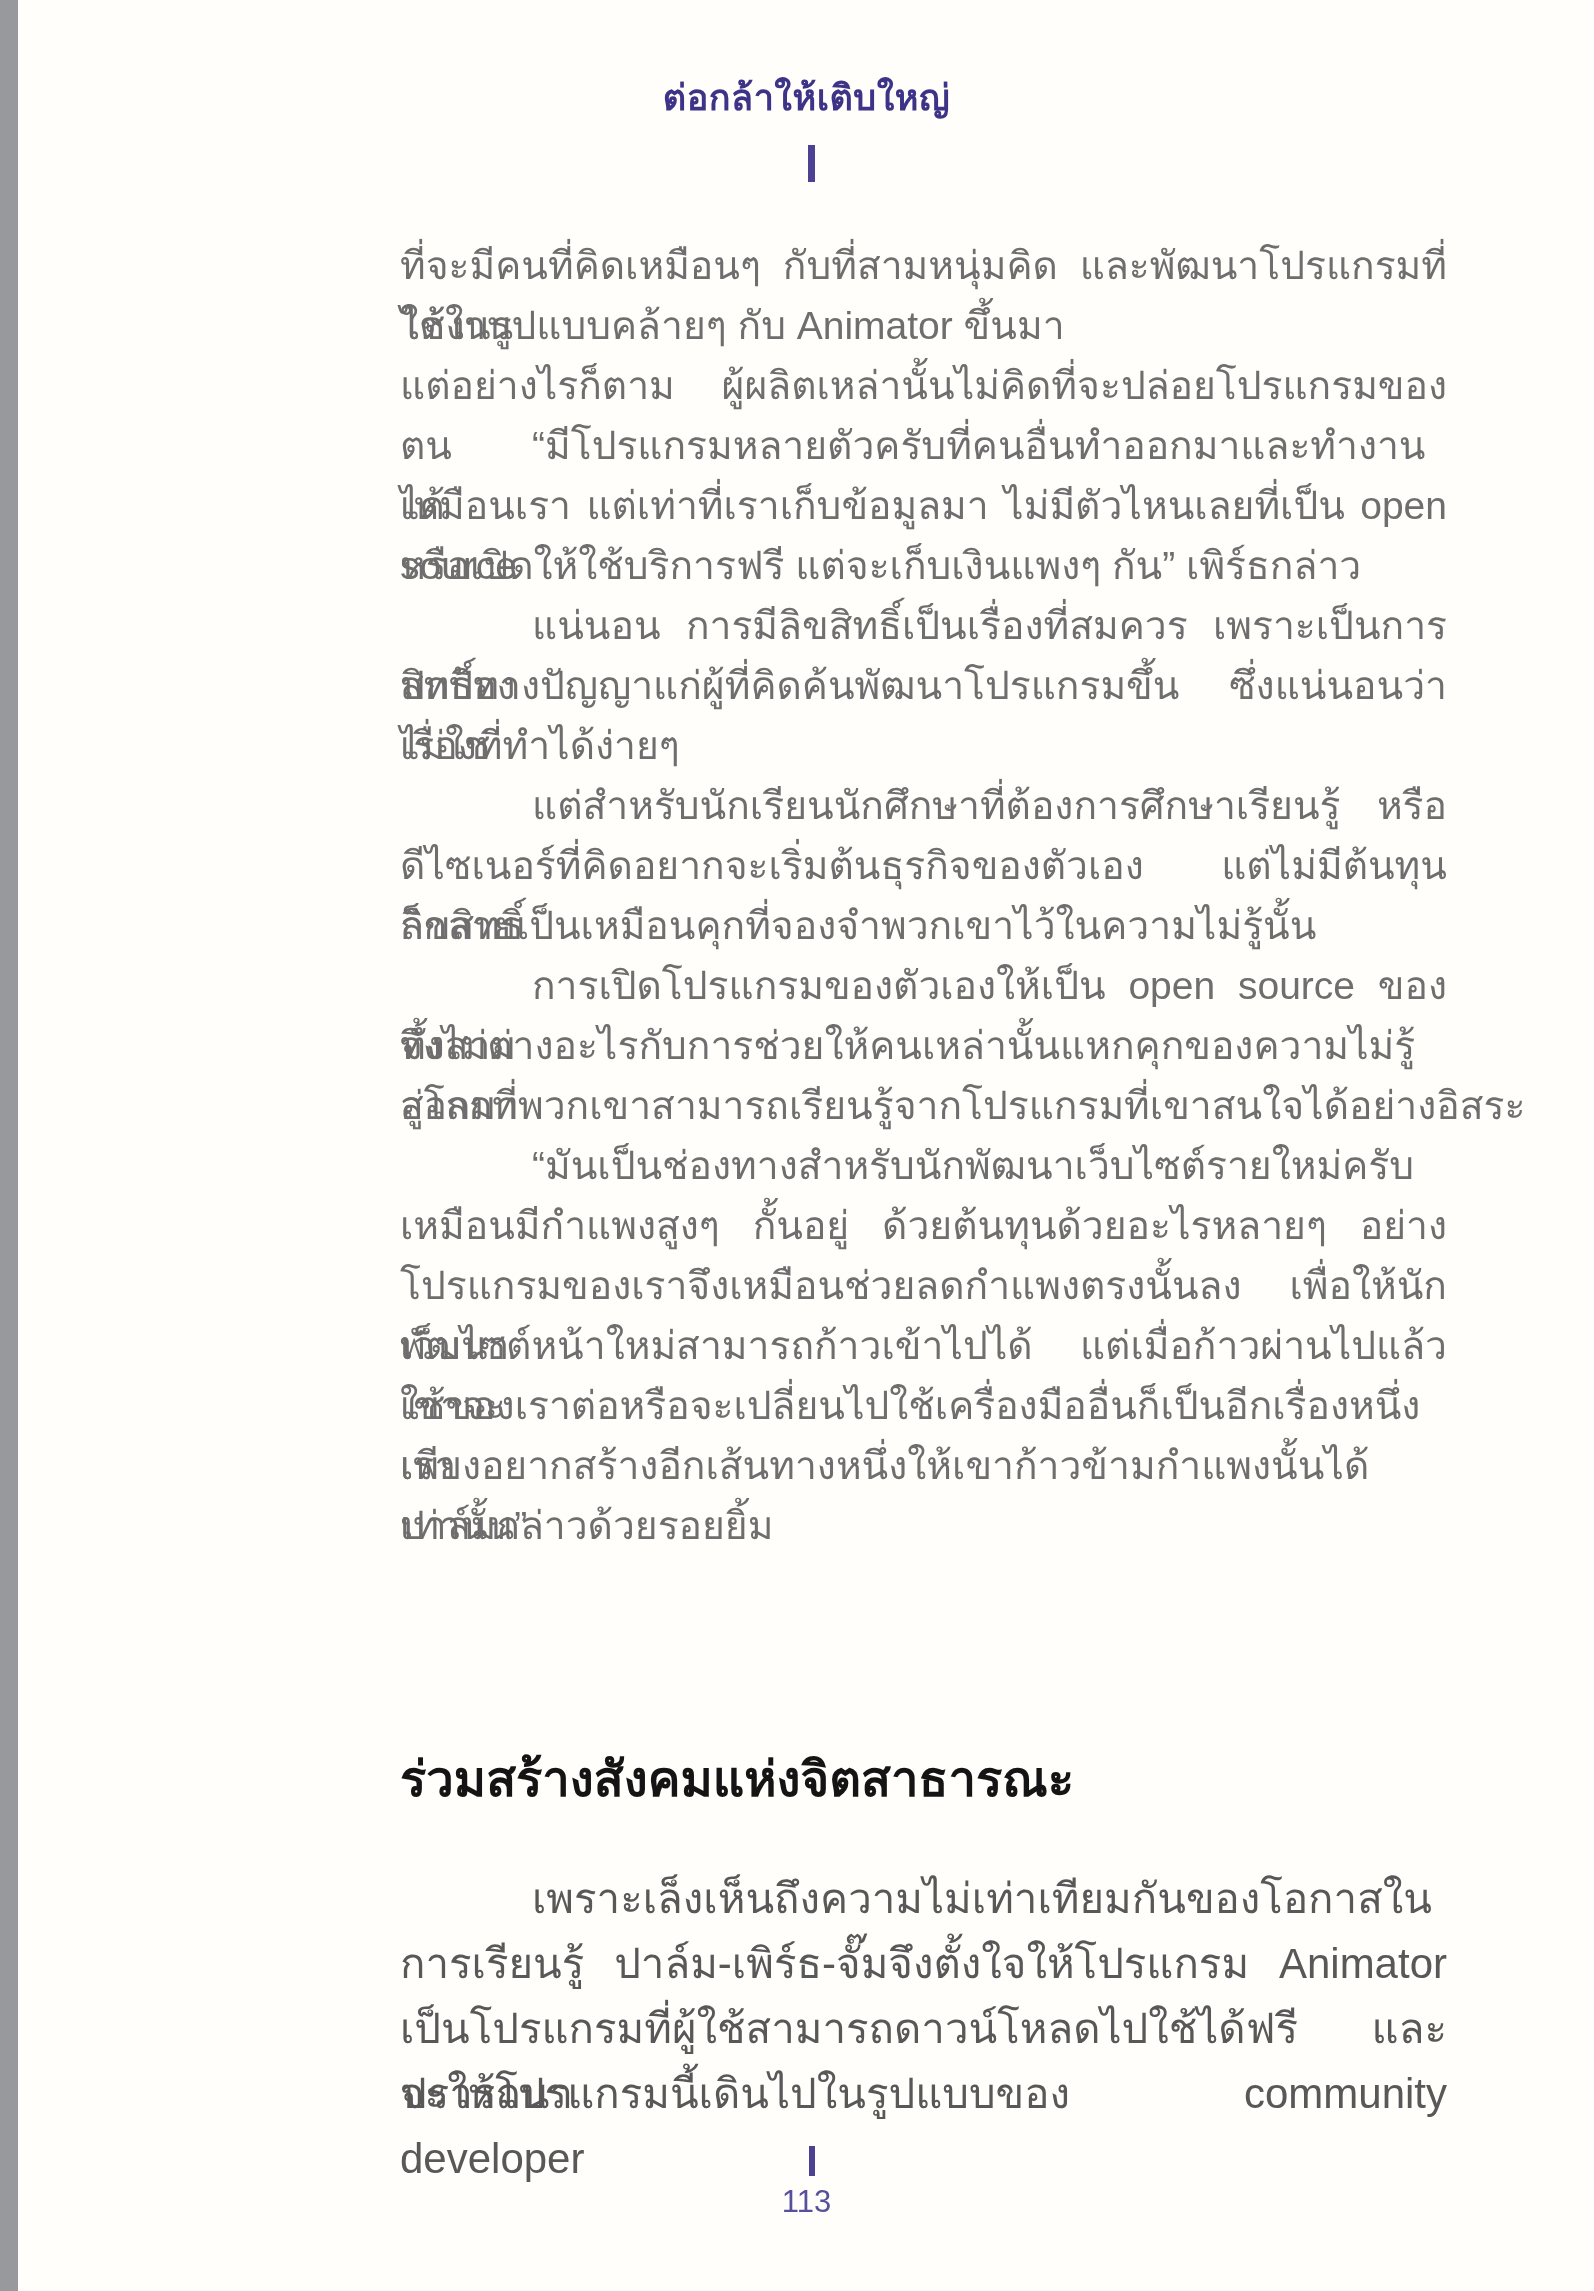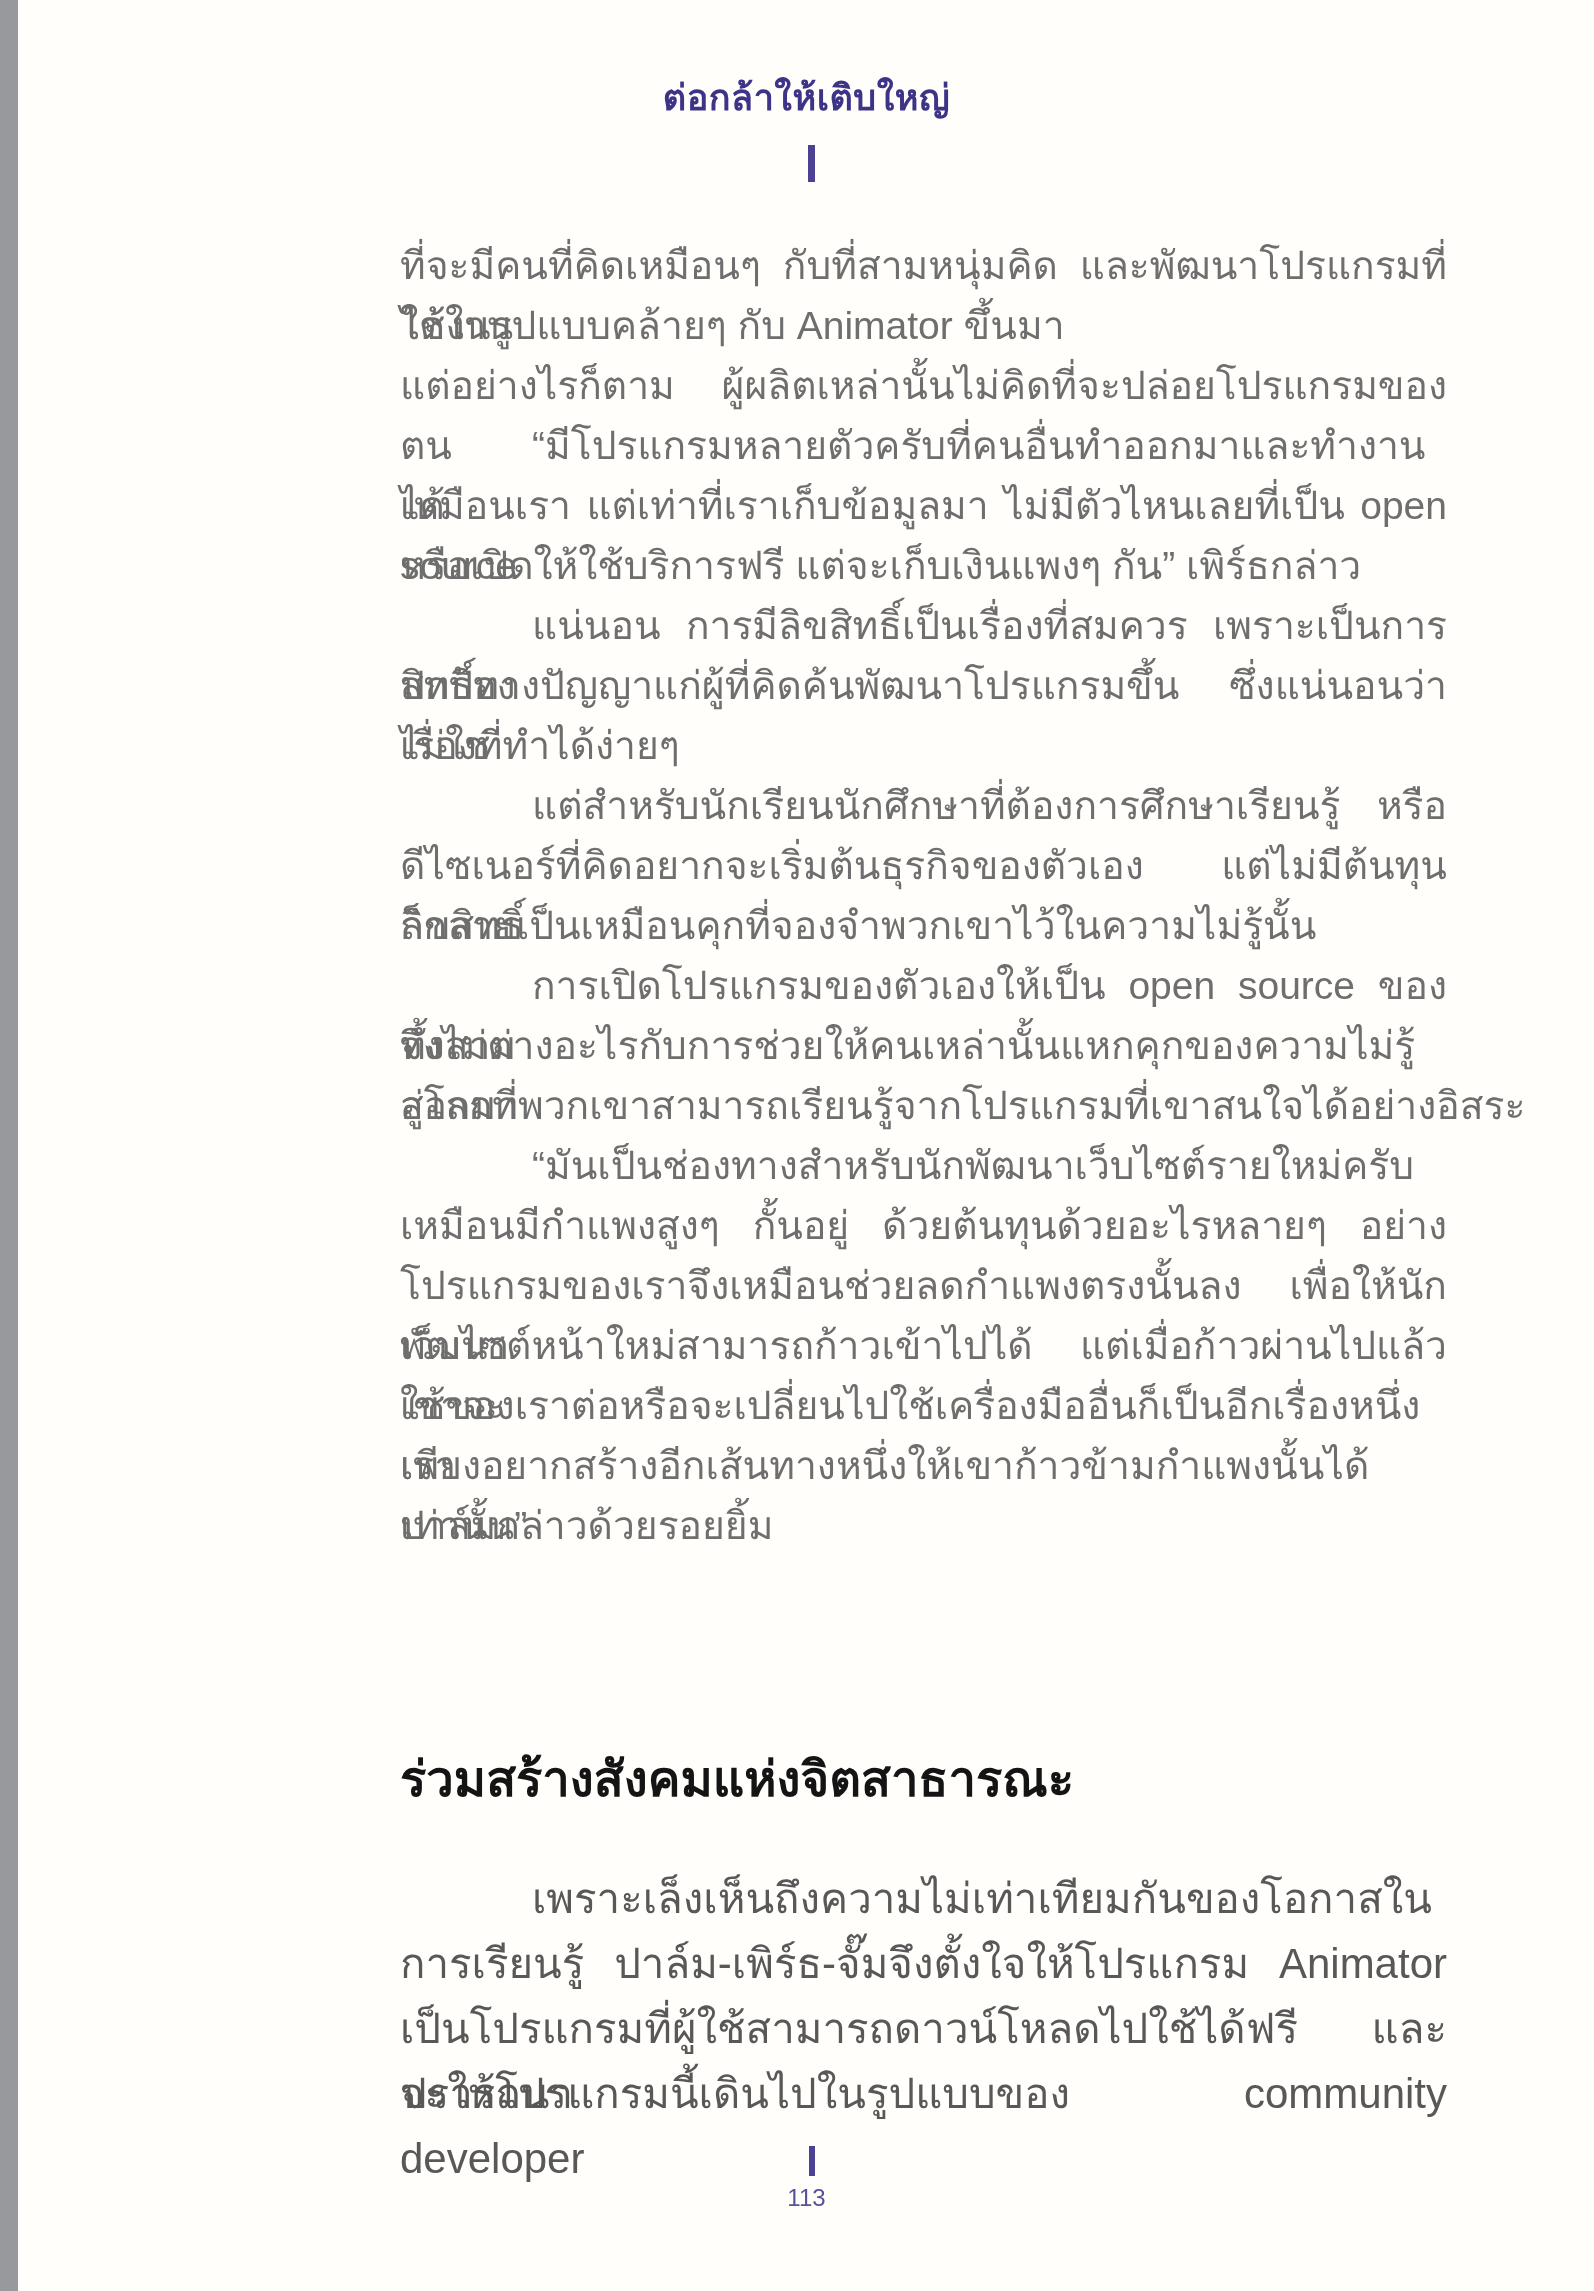--- a/index.html
+++ b/index.html
@@ -79,21 +79,21 @@
     line-height: 65px;
     white-space: nowrap;
   }
   .lead-block .line.fill {
     white-space: normal;
     text-align: justify;
     text-align-last: justify;
   }
   .page-number {
     top: 2184px;
-    font-size: 24px;
+    font-size: 31px;
     color: #56519b;
   }
 </style>
 </head>
 <body>
 
 <div class="page">
   <div class="edge-strip"></div>
 
   <div class="center-wrap running-head">

